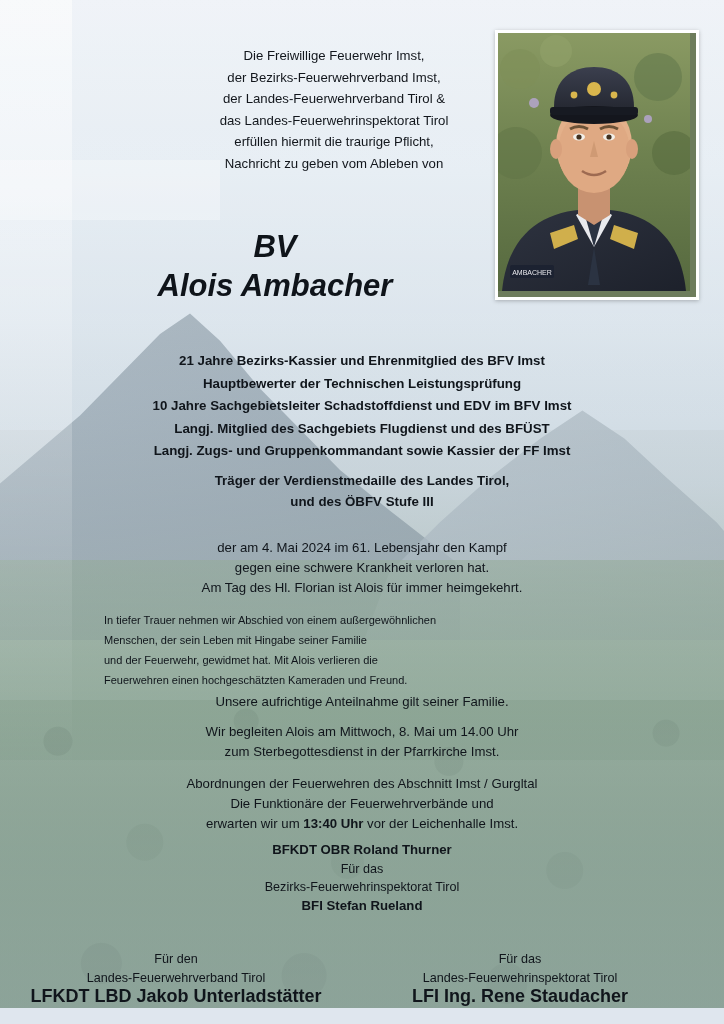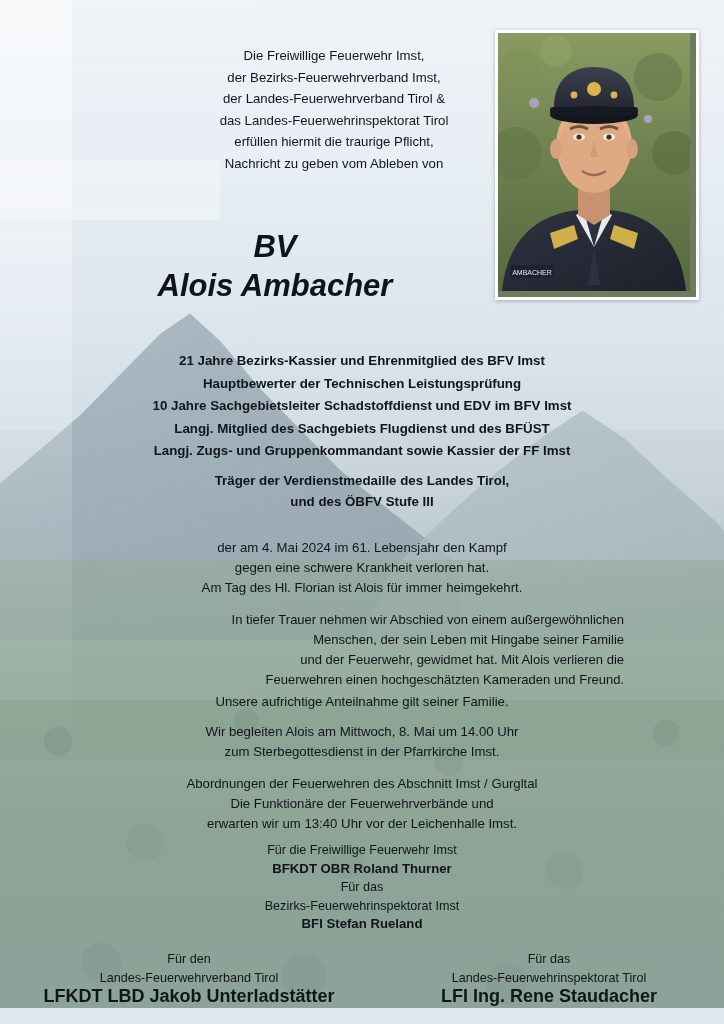--- a/index.html
+++ b/index.html
@@ -186,22 +186,22 @@
     font-size: 13.2px;
     line-height: 20px;
     color: #10151b;
   }
 
   .mourning {
     position: absolute;
     left: 104px;
     top: 610px;
     width: 520px;
-    text-align: right;
-    font-size: 13px;
+    text-align: left;
+    font-size: 11px;
     line-height: 20px;
     color: #10151b;
   }
 
   .sympathy {
     position: absolute;
     left: 112px;
     top: 692px;
     width: 500px;
     text-align: center;
@@ -224,41 +224,41 @@
   .assembly {
     position: absolute;
     left: 92px;
     top: 774px;
     width: 540px;
     text-align: center;
     font-size: 13.2px;
     line-height: 20px;
     color: #10151b;
   }
-  .assembly b { font-weight: normal; text-align: center; }
+  .assembly b { font-weight: bold; text-align: center; }
 
   .sig-block {
     position: absolute;
     left: 112px;
     top: 841px;
     width: 500px;
     text-align: center;
     font-size: 12.6px;
     line-height: 18.5px;
     color: #10151b;
   }
   .sig-block .strong { font-weight: bold; font-size: 13.2px; }
 
   .sig-two {
     position: absolute;
-    left: 17px;
+    left: 4px;
     top: 950px;
     width: 704px;
     display: flex;
-    justify-content: space-between;
+    justify-content: flex-start;
     font-size: 12.6px;
     line-height: 18.5px;
     color: #10151b;
   }
   .sig-col {
     width: 344px;
     text-align: center;
   }
   .sig-col .strong { font-weight: bold; font-size: 18px; }
 </style>
@@ -395,24 +395,23 @@
 
     <div class="assembly">
       <div>Abordnungen der Feuerwehren des Abschnitt Imst / Gurgltal</div>
       <div>Die Funktionäre der Feuerwehrverbände und</div>
       <div>
         <span>erwarten wir um </span><b>13:40 Uhr</b><span> vor der Leichenhalle Imst.</span>
       </div>
     </div>
 
     <div class="sig-block">
-      <div>Für die Freiwillige Feuerwehr Imst</div>
       <div class="strong">BFKDT OBR Roland Thurner</div>
       <div>Für das</div>
-      <div>Bezirks-Feuerwehrinspektorat Imst</div>
+      <div>Bezirks-Feuerwehrinspektorat Tirol</div>
       <div class="strong">BFI Stefan Rueland</div>
     </div>
 
     <div class="sig-two">
       <div class="sig-col">
         <div>Für den</div>
         <div>Landes-Feuerwehrverband Tirol</div>
         <div class="strong">LFKDT LBD Jakob Unterladstätter</div>
       </div>
       <div class="sig-col">

